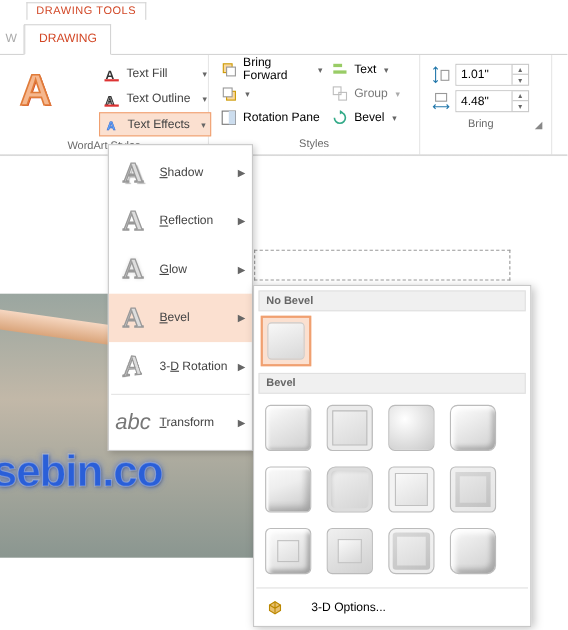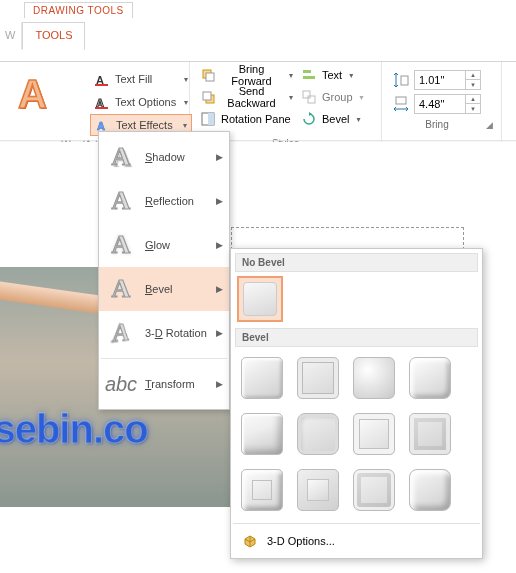--- a/index.html
+++ b/index.html
@@ -1,19 +1,19 @@
 <!DOCTYPE html>
 <html><head>
 <meta charset="utf-8">
 <style>
 * { margin: 0; padding: 0; box-sizing: border-box; font-family: "Segoe UI", Tahoma, sans-serif; font-size: 11px; }
 body { background: #fff; width: 516px; height: 573px; overflow: hidden; position: relative; }
 
 
-.tabstrip { background: #fff; border-bottom: 1px solid #d4d4d4; height: 62px; position: relative; }
+.tabstrip { background: #fff; border-bottom: 1px solid #d4d4d4; height: 50px; position: relative; }
 .context-tab { position: absolute; top: 2px; left: 24px; color: #d24726; font-size: 10px; letter-spacing: .5px; padding: 2px 8px; border: 1px solid #d4d4d4; border-bottom: none; background: #fff; }
 .tabrow { position: absolute; top: 22px; left: 0; right: 0; height: 28px; display: flex; }
 .tab { padding: 6px 12px 4px; color: #444; border: 1px solid transparent; }
 .tab.ghost { color: #aaa; border-right: 1px solid #e6e6e6; padding-left:4px; padding-right:6px;}
 .tab.active { color: #d24726; border: 1px solid #d4d4d4; border-bottom-color: #fff; background: #fff; }
 
 
 .ribbon { background: #fff; border-bottom: 1px solid #d4d4d4; height: 92px; display: flex; }
 .group { border-right: 1px solid #e6e6e6; padding: 2px 6px 0; display: flex; flex-direction: column; }
 .group-label { text-align: center; color: #6a6a6a; font-size: 10px; margin-top: auto; padding: 3px 0 4px; }
@@ -54,21 +54,21 @@
 .fx-item { display:flex; align-items:center; height:44px; padding:0 6px; gap:8px; }
 .fx-item.hot { background:#fbe0d0; }
 .fx-ico { width:32px; height:32px; display:flex; align-items:center; justify-content:center;}
 .fx-glyphA { font-size:26px; font-weight:bold; color:#ddd; -webkit-text-stroke:1.2px #999; font-family: "Times New Roman", serif;}
 .fx-glyphT { font-size:20px; color:#777; font-style:italic;}
 .fx-lbl { flex:1; color:#444;}
 .fx-lbl .ul { text-decoration:underline; }
 .fx-arr { font-size:9px; color:#666; }
 
 
-.bevel-menu { position:absolute; top:248px; left:230px; width:253px; background:#fff; border:1px solid #c8c8c8; box-shadow:2px 2px 8px rgba(0,0,0,.25); padding:4px;}
+.bevel-menu { position:absolute; top:259px; left:230px; width:253px; background:#fff; border:1px solid #c8c8c8; box-shadow:2px 2px 8px rgba(0,0,0,.25); padding:4px;}
 .bv-hdr { background:#f0f0f0; border:1px solid #e0e0e0; padding:3px 6px; color:#666; font-weight:600; font-size:10px; margin-bottom:4px;}
 .bv-none { width:46px; height:46px; border:2px solid #f0a070; background:#fbe0d0; margin:2px 0 6px 2px; display:flex; align-items:center; justify-content:center;}
 .bv-none .sq { width:34px; height:34px; background:linear-gradient(160deg,#f8f8f8,#d8d8d8); border:1px solid #ccc; border-radius:4px;}
 .bv-grid { display:flex; flex-wrap:wrap; gap:6px; padding:2px 2px 6px;}
 .bv-cell { width:50px; height:50px; background:#fff; display:flex; align-items:center; justify-content:center;}
 .bv-tile { width:42px; height:42px; border-radius:5px; border:1px solid #bbb;}
 .bv1{background:linear-gradient(150deg,#fefefe 0%,#eee 30%,#cfcfcf 100%);box-shadow:inset 2px 2px 3px rgba(255,255,255,.9),inset -2px -2px 3px rgba(0,0,0,.15);}
 .bv2{background:linear-gradient(150deg,#f5f5f5,#d5d5d5);box-shadow:inset 0 0 0 4px rgba(255,255,255,.7),inset 0 0 0 5px #bbb;}
 .bv3{background:radial-gradient(circle at 35% 30%,#fff,#c8c8c8);border-radius:6px;}
 .bv4{background:linear-gradient(150deg,#fff,#d0d0d0);box-shadow:inset 3px 3px 4px rgba(255,255,255,.9),inset -3px -3px 4px rgba(0,0,0,.2);border-radius:7px;}
@@ -76,37 +76,37 @@
 .bv6{background:linear-gradient(150deg,#f2f2f2,#d2d2d2);box-shadow:inset 0 0 0 3px #ddd,inset 3px 3px 4px rgba(0,0,0,.15);border-radius:8px;}
 .bv7{background:linear-gradient(150deg,#fff,#d8d8d8);box-shadow:inset 0 0 0 5px rgba(255,255,255,.8),inset 0 0 0 6px #c0c0c0;}
 .bv8{background:linear-gradient(150deg,#eee,#cfcfcf);box-shadow:inset 0 0 0 4px rgba(255,255,255,.6),inset 0 0 0 8px rgba(0,0,0,.08);}
 .bv9{background:linear-gradient(150deg,#fdfdfd,#d5d5d5);box-shadow:inset 3px 3px 4px rgba(255,255,255,.9),inset -3px -3px 4px rgba(0,0,0,.25);position:relative;}
 .bv9::after{content:"";position:absolute;inset:10px;border:1px solid #c0c0c0;background:linear-gradient(150deg,#f5f5f5,#dedede);}
 .bv10{background:linear-gradient(150deg,#f0f0f0,#d0d0d0);position:relative;}
 .bv10::after{content:"";position:absolute;inset:9px;background:linear-gradient(150deg,#fafafa,#d8d8d8);border:1px solid #c4c4c4;}
 .bv11{background:linear-gradient(150deg,#f4f4f4,#d4d4d4);box-shadow:inset 0 0 0 3px rgba(255,255,255,.7),inset 0 0 0 7px rgba(0,0,0,.1);border-radius:7px;}
 .bv12{background:linear-gradient(150deg,#f8f8f8,#cecece);box-shadow:inset 4px 4px 5px rgba(255,255,255,.9),inset -4px -4px 5px rgba(0,0,0,.2);border-radius:8px;}
 .bv-sep{height:1px;background:#e0e0e0;margin:2px -2px;}
-.bv-foot{display:flex;align-items:center;gap:8px;padding:6px 6px 4px;}
+.bv-foot{display:flex;align-items:center;gap:24px;padding:6px 6px 4px;}
 .bv-foot .ico{width:18px;height:18px;display:flex;align-items:center;justify-content:center;}
 
 
 .dotsel{position:absolute; top:227px; left:231px; width:233px; height:28px; border:1px dashed #999;}
 
 .launch-ico{font-size:9px;color:#888;margin-left:auto;align-self:flex-end;padding:0 2px 4px 0;}
 svg{display:block;}
 </style>
 </head>
 <body>
 
 <div class="tabstrip">
   <div class="context-tab">DRAWING TOOLS</div>
   <div class="tabrow">
     <div class="tab ghost">W</div>
-    <div class="tab active">TOOLS</div>
+    <div class="tab active">DRAWING</div>
   </div>
 </div>
 
 <div class="ribbon">
 
   <div class="group" style="flex-direction:column;width:190px;">
     <div class="wa-group">
       <div class="wa-gallery">
         <span class="bigA">A</span>
       </div>
@@ -121,58 +121,57 @@
           <span class="lbl">Text Fill</span>
           <span class="dd-caret">▾</span>
         </div>
         <div class="wa-btn">
           <span class="ico">
             <svg width="16" height="16">
                 <text x="2" y="13" font-size="13" font-weight="bold" fill="none" stroke="#333" stroke-width="1">A</text>
                 <rect x="1" y="13" width="13" height="2" fill="#d33"></rect>
               </svg>
           </span>
-          <span class="lbl">Text Options</span>
+          <span class="lbl">Text Outline</span>
           <span class="dd-caret">▾</span>
         </div>
         <div class="wa-btn hot">
           <span class="ico">
             <svg width="16" height="16">
                 <text x="2" y="13" font-size="13" font-weight="bold" fill="#6af" stroke="#36c" stroke-width=".5">A</text>
               </svg>
           </span>
           <span class="lbl">Text Effects</span>
           <span class="dd-caret">▾</span>
         </div>
       </div>
     </div>
     <div class="group-label">WordArt Styles</div>
   </div>
 
   <div class="group arr-group">
     <div style="display:flex;">
-      <div style="flex:1;text-align:center;">
+      <div style="flex:1;">
         <div class="arr-btn">
           <span class="ico">
               <svg width="16" height="16">
                 <rect x="3" y="3" width="8" height="8" fill="#f9d9a0" stroke="#c90"></rect>
                 <rect x="6" y="6" width="8" height="8" fill="#fff" stroke="#999"></rect>
               </svg>
             </span>
           <span class="lbl">Bring Forward</span>
           <span class="dd-caret">▾</span>
         </div>
         <div class="arr-btn">
           <span class="ico">
               <svg width="16" height="16">
                 <rect x="6" y="6" width="8" height="8" fill="#f9d9a0" stroke="#c90"></rect>
                 <rect x="3" y="3" width="8" height="8" fill="#fff" stroke="#999"></rect>
               </svg>
             </span>
-          <span class="lbl">Send Backward</span>
           <span class="dd-caret">▾</span>
         </div>
         <div class="arr-btn">
           <span class="ico">
               <svg width="16" height="16">
                 <rect x="2" y="2" width="12" height="12" fill="none" stroke="#777"></rect>
                 <rect x="8" y="2" width="6" height="12" fill="#cde"></rect>
               </svg>
             </span>
           <span class="lbl">Rotation Pane</span>

